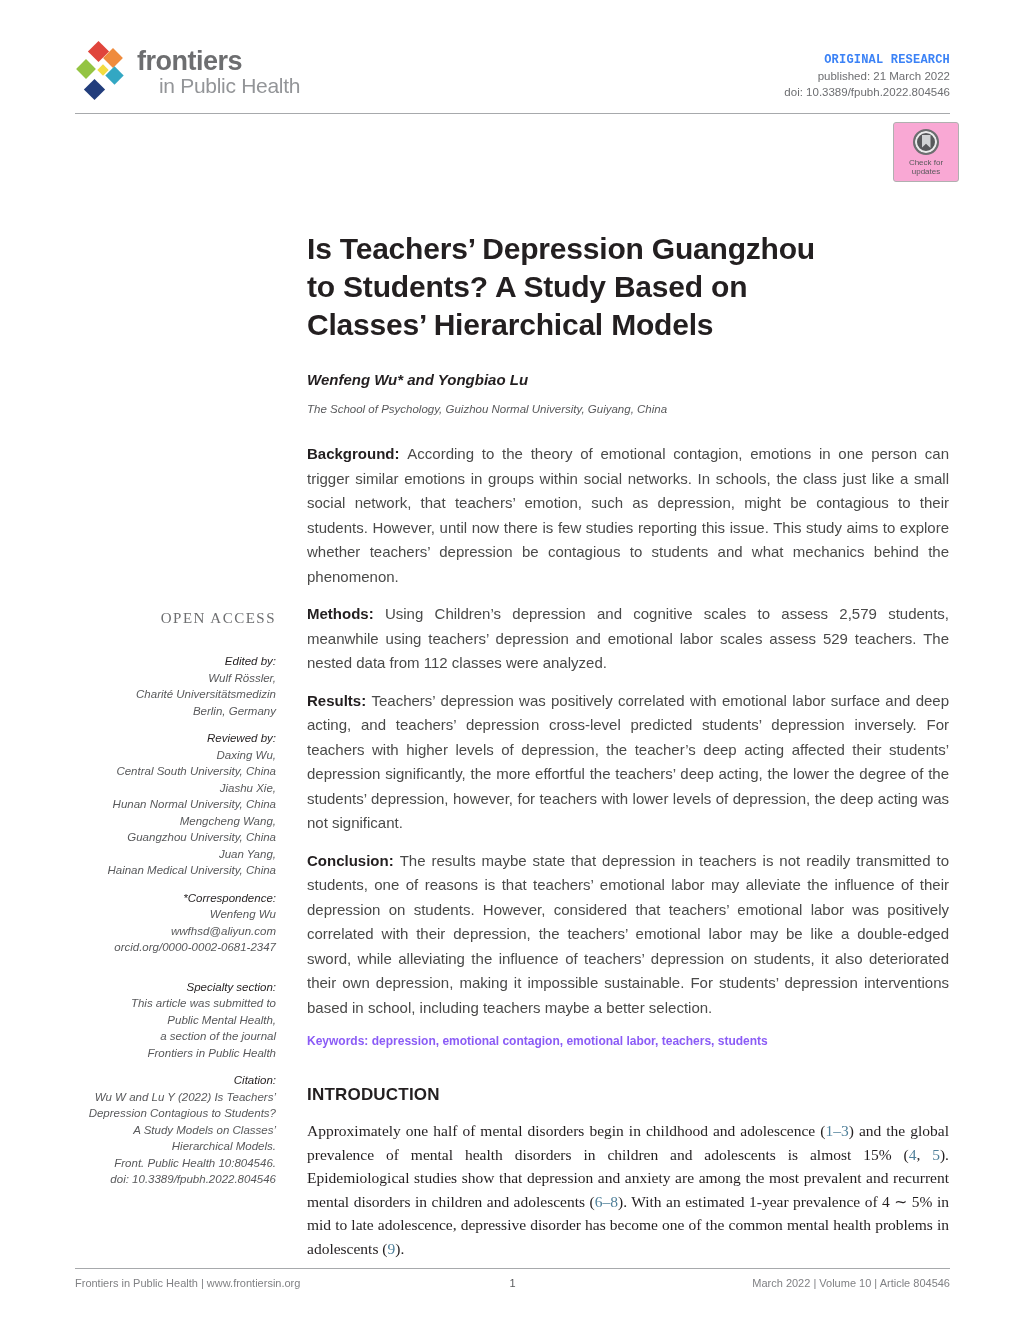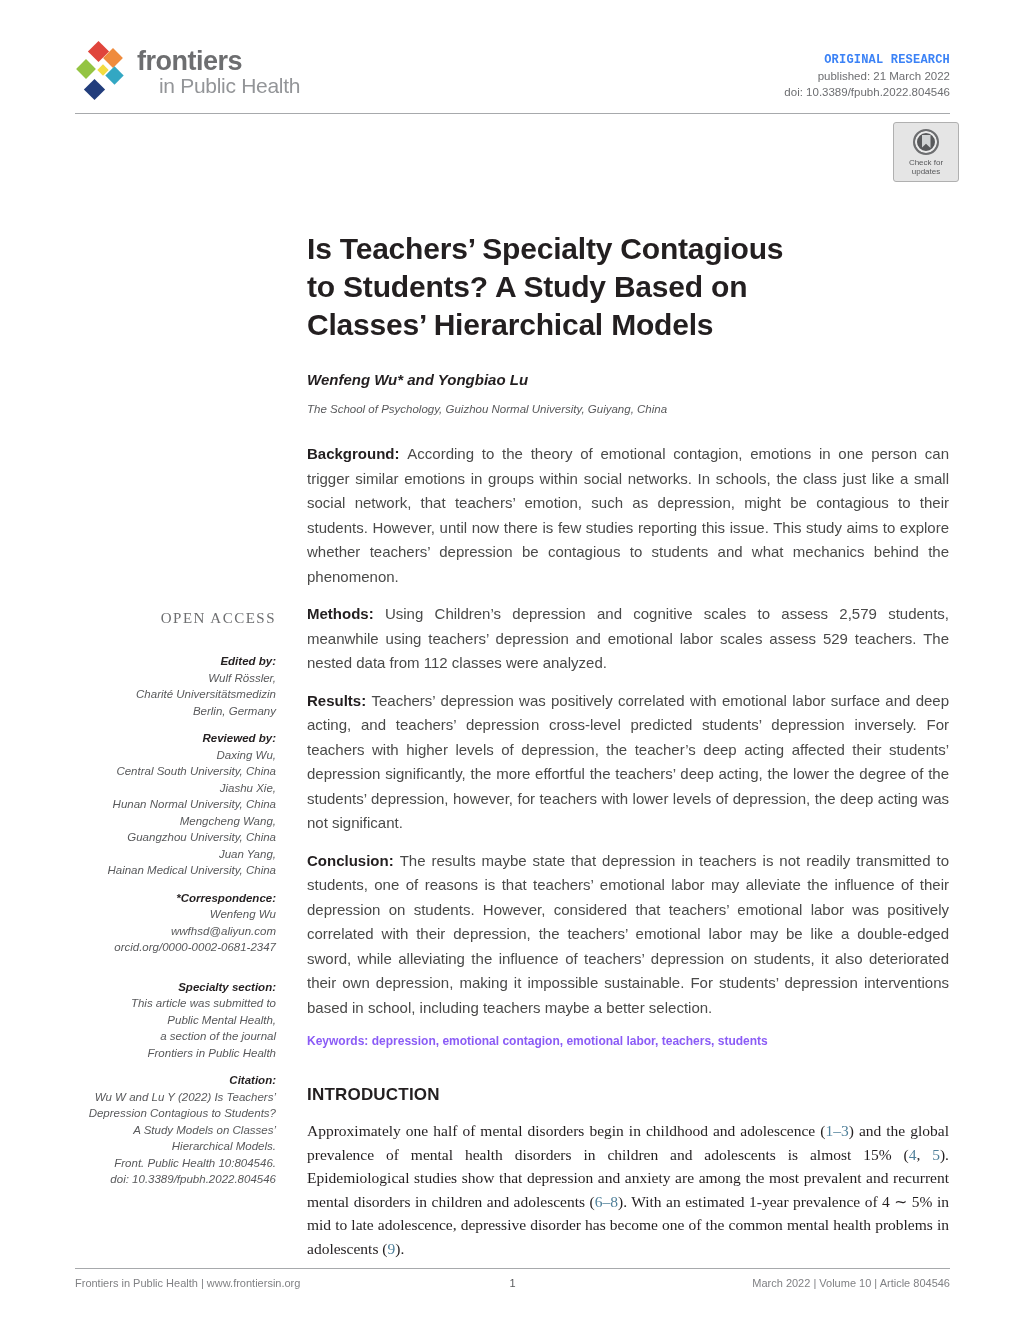--- a/index.html
+++ b/index.html
@@ -24,42 +24,42 @@
   .logo-title { font-size:27px; font-weight:bold; color:#6d6e70; letter-spacing:-0.5px; line-height:26px; }
   .logo-subtitle { font-size:21px; color:#939598; line-height:24px; letter-spacing:-0.3px;margin-left:22px; }
   .pubinfo { text-align:right; padding-top:12px; line-height:16px; }
   .pubinfo .type { font-size:12px; font-weight:bold; color:#3b82f6; letter-spacing:0.2px;font-family:Liberation Mono, monospace; }
   .pubinfo .line { font-size:11.5px; color:#6d6e71; }
   .header-rule { position:absolute; left:75px; top:113px; width:875px; height:1px; background:#a7a9ac; }
 
   
   .check-badge {
     position:absolute; left:893px; top:122px; width:66px; height:60px;
-    background:#e5e5e5; border:1px solid #b0b0b0; border-radius:3px;
+    background:#f9a8d4; border:1px solid #b0b0b0; border-radius:3px;
     display:flex; flex-direction:column; align-items:center; justify-content:center; cursor:pointer;
   }
   .cb-circle {
     width:26px; height:26px; border-radius:50%; background:#58595b;
     border:2px solid #6d6e70; box-shadow:0 0 0 2px #ececec inset;
     display:flex; align-items:center; justify-content:center; margin-bottom:3px;
   }
   .cb-bookmark { width:9px; height:13px; background:#d1d3d4; clip-path:polygon(0 0,100% 0,100% 100%,50% 68%,0 100%); }
   .cb-text { font-size:8px; line-height:9px; color:#58595b; text-align:center; }
 
   
   .sidebar { position:absolute; left:75px; top:590px; width:201px; text-align:right; }
   .open-access {
     font-family:"Liberation Serif", serif; font-size:15px; color:#6d6e70;
     letter-spacing:1.5px; font-weight:normal;margin-top:20px;
   }
   #sidebar-groups { margin-top:26px; font-style:italic; font-size:11.5px; line-height:16.5px; color:#58595b; }
   .sb-group { margin-top:11px; }
   #sidebar-groups .sb-group:first-child { margin-top:0; }
   #sidebar-groups .sb-group:nth-child(4) { margin-top:23px; }
-  .sb-label { font-weight:bold; color:#231f20;text-align:right; }
+  .sb-label { font-weight:normal; color:#231f20;text-align:right; }
   .sb-label-inline { font-weight:bold; color:#231f20; }
   .sb-line { }
   .sb-link { cursor:pointer; }
 
   
   .content { position:absolute; left:307px; top:230px; width:642px; }
   .title { font-size:30px; font-weight:bold; line-height:38px; color:#231f20; letter-spacing:-0.2px; }
   .authors { margin-top:27px; font-size:15px; font-weight:bold; font-style:italic; color:#231f20; }
   .affiliation { margin-top:15px; font-size:11.5px; font-style:italic; color:#58595b; }
   .abstract { margin-top:27px; }
@@ -160,21 +160,21 @@
         <div class="sb-line">A Study Models on Classes’</div>
         <div class="sb-line">Hierarchical Models.</div>
         <div class="sb-line">Front. Public Health 10:804546.</div>
         <div class="sb-line sb-link">doi: 10.3389/fpubh.2022.804546</div>
       </div>
     </div>
 </div>
 
 <div class="content">
   <h1 class="title">
-    <div>Is Teachers’ Specialty Contagious</div>
+    <div>Is Teachers’ Depression Guangzhou</div>
     <div>to Students? A Study Based on</div>
     <div>Classes’ Hierarchical Models</div>
   </h1>
   <div class="authors">Wenfeng Wu* and Yongbiao Lu</div>
   <div class="affiliation">The School of Psychology, Guizhou Normal University, Guiyang, China</div>
 
   <div class="abstract" id="abstract">
       <p class="abs-para"><span class="abs-label">Background: </span>According to the theory of emotional contagion, emotions in one person can trigger similar emotions in groups within social networks. In schools, the class just like a small social network, that teachers’ emotion, such as depression, might be contagious to their students. However, until now there is few studies reporting this issue. This study aims to explore whether teachers’ depression be contagious to students and what mechanics behind the phenomenon.</p>
       <p class="abs-para"><span class="abs-label">Methods: </span>Using Children’s depression and cognitive scales to assess 2,579 students, meanwhile using teachers’ depression and emotional labor scales assess 529 teachers. The nested data from 112 classes were analyzed.</p>
       <p class="abs-para"><span class="abs-label">Results: </span>Teachers’ depression was positively correlated with emotional labor surface and deep acting, and teachers’ depression cross-level predicted students’ depression inversely. For teachers with higher levels of depression, the teacher’s deep acting affected their students’ depression significantly, the more effortful the teachers’ deep acting, the lower the degree of the students’ depression, however, for teachers with lower levels of depression, the deep acting was not significant.</p>

